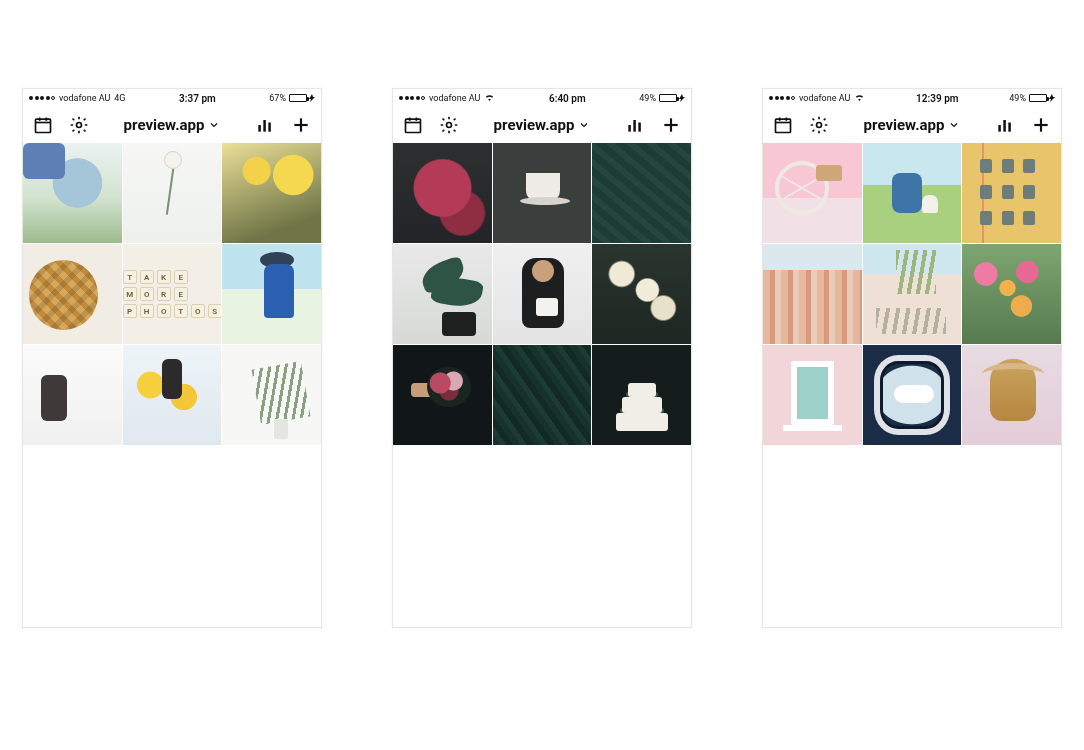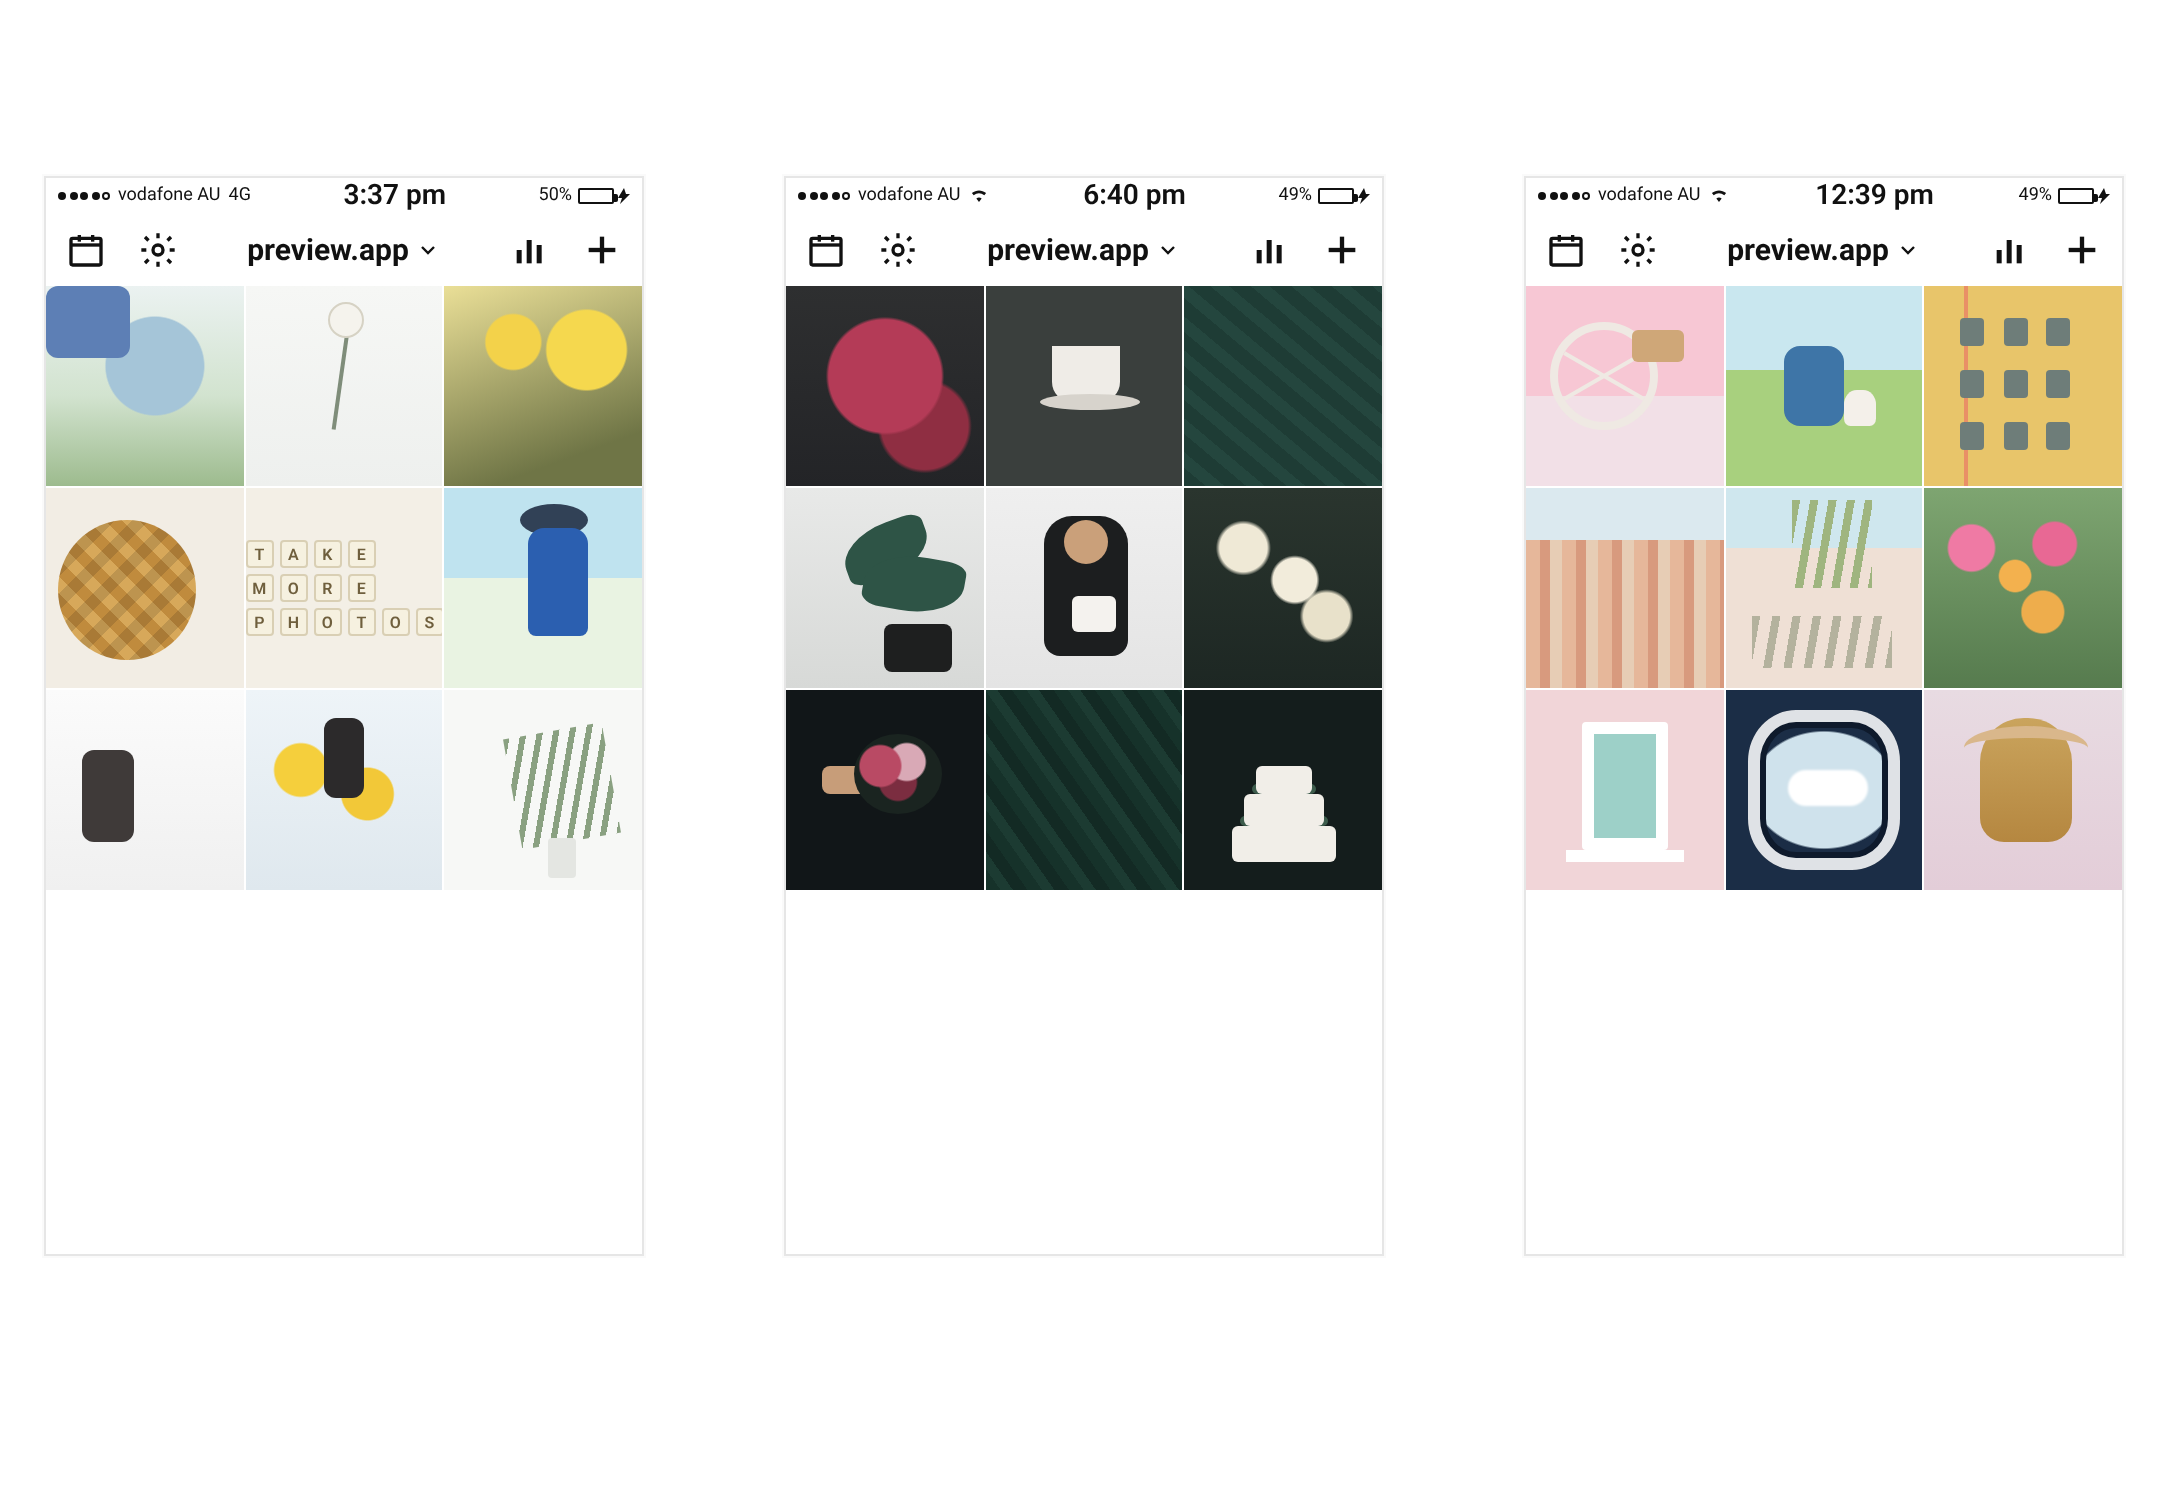--- a/index.html
+++ b/index.html
@@ -13,21 +13,21 @@
   body{background:#ffffff;width:1084px;height:750px;overflow:hidden;}
   .stage{width:1084px;height:750px;display:flex;justify-content:center;align-items:flex-start;padding-top:88px;gap:70px;}
   .phone{width:var(--phone-w);height:var(--phone-h);background:#fff;border:1px solid #e6e6e6;box-shadow:0 0 0 1px rgba(0,0,0,0.02);display:flex;flex-direction:column;overflow:hidden;}
   
   .status{height:18px;display:flex;align-items:center;justify-content:space-between;font-size:9px;color:#111;padding:0 6px;}
   .status-left{display:flex;align-items:center;gap:4px;white-space:nowrap;}
   .status-right{display:flex;align-items:center;gap:3px;}
   .sigdots{display:flex;gap:1.5px;align-items:center;}
   .sigdots span{width:4px;height:4px;border-radius:50%;background:#111;}
   .sigdots span.hollow{background:transparent;border:1px solid #111;box-sizing:border-box;}
-  .clock{font-weight:600;font-size:14px;}
+  .clock{font-weight:600;font-size:10px;}
   .batwrap{display:flex;align-items:center;}
   .batt{width:18px;height:8px;border:1px solid #111;border-radius:1px;position:relative;}
   .batt::after{content:"";position:absolute;right:-3px;top:2px;width:2px;height:4px;background:#111;border-radius:0 1px 1px 0;}
   .batt .fill{height:100%;background:#111;}
   .charge{margin-left:2px;}
   
   .nav{height:36px;display:flex;align-items:center;padding:0 10px;color:#111;}
   .navgroup{display:flex;align-items:center;gap:16px;}
   .grow{flex:1;}
   .title{display:flex;align-items:center;gap:4px;font-size:15px;font-weight:700;cursor:pointer;}
@@ -165,21 +165,21 @@
             <span></span>
             <span></span>
             <span></span>
             <span class="hollow"></span>
         </span>
         <span>vodafone AU</span>
         <span>4G</span>
       </div>
       <span class="clock">3:37 pm</span>
       <div class="status-right">
-        <span>50%</span>
+        <span>67%</span>
         <span class="batwrap">
           <span class="batt"><span class="fill" style="width:50%"></span></span>
           <svg class="charge" width="6" height="8" viewBox="0 0 6 8">
               <path d="M3 0L0 5h2l-1 3 5-5H4z" fill="#111"></path>
             </svg>
         </span>
       </div>
     </div>
     <div class="nav">
       <div class="navgroup">

